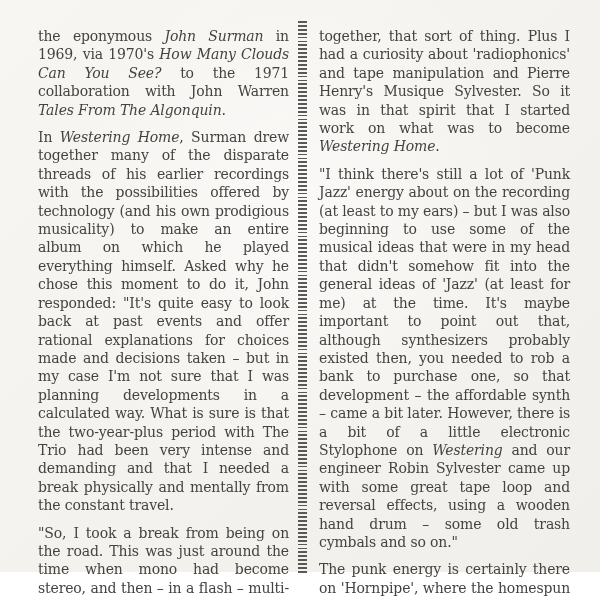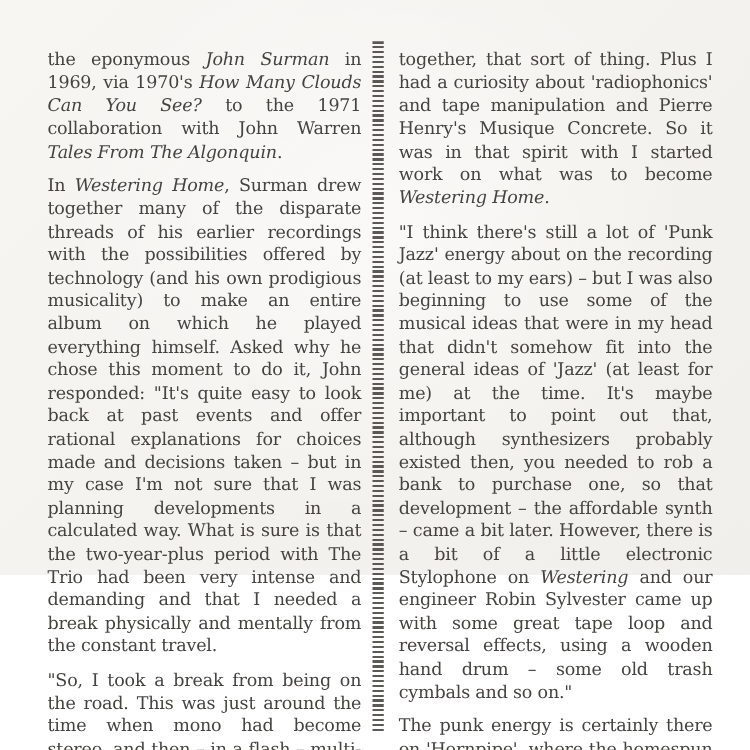--- a/index.html
+++ b/index.html
@@ -8,25 +8,25 @@
   }
   body {
     width: 600px;
     height: 600px;
     font-family: "DejaVu Serif", "Liberation Serif", serif;
     overflow: hidden;
   }
   .page {
     box-sizing: border-box;
     width: 600px;
-    height: 460px;
+    height: 572px;
     background:
       radial-gradient(ellipse at 50% 40%, rgba(255,255,255,0.55) 0%, rgba(255,255,255,0) 60%),
       linear-gradient(135deg, #f7f6f3 0%, #f4f2ee 55%, #f1efeb 100%);
-    padding: 39px 30px 28px 38px;
+    padding: 27px 30px 28px 38px;
     display: flex;
     align-items: flex-start;
   }
   .column {
     flex: 1 1 0;
     color: #454340;
     font-size: 14px;
     line-height: 18.4px;
     text-align: justify;
     letter-spacing: -0.15px;
@@ -62,18 +62,18 @@
 
   <div class="column">
     <p><span>the eponymous </span><em>John Surman</em><span> in 1969, via 1970's </span><em>How Many Clouds Can You See?</em><span> to the 1971 collaboration with John Warren </span><em>Tales From The Algonquin</em><span>.</span></p>
     <p><span>In </span><em>Westering Home</em><span>, Surman drew together many of the disparate threads of his earlier recordings with the possibilities offered by technology (and his own prodigious musicality) to make an entire album on which he played everything himself. Asked why he chose this moment to do it, John responded: "It's quite easy to look back at past events and offer rational explanations for choices made and decisions taken – but in my case I'm not sure that I was planning developments in a calculated way. What is sure is that the two-year-plus period with The Trio had been very intense and demanding and that I needed a break physically and mentally from the constant travel.</span></p>
     <p><span>"So, I took a break from being on the road. This was just around the time when mono had become stereo, and then – in a flash – multi-track recording became possible. I was fascinated by the possibilities of, say, three bass clarinets on different tracks improvising</span></p>
   </div>
 
   <div class="stitch-divider"></div>
 
   <div class="column">
-    <p><span>together, that sort of thing. Plus I had a curiosity about 'radiophonics' and tape manipulation and Pierre Henry's Musique Concrete. So it was in that spirit with I started work on what was to become </span><em>Westering Home</em><span>.</span></p>
+    <p><span>together, that sort of thing. Plus I had a curiosity about 'radiophonics' and tape manipulation and Pierre Henry's Musique Sylvester. So it was in that spirit that I started work on what was to become </span><em>Westering Home</em><span>.</span></p>
     <p><span>"I think there's still a lot of 'Punk Jazz' energy about on the recording (at least to my ears) – but I was also beginning to use some of the musical ideas that were in my head that didn't somehow fit into the general ideas of 'Jazz' (at least for me) at the time. It's maybe important to point out that, although synthesizers probably existed then, you needed to rob a bank to purchase one, so that development – the affordable synth – came a bit later. However, there is a bit of a little electronic Stylophone on </span><em>Westering</em><span> and our engineer Robin Sylvester came up with some great tape loop and reversal effects, using a wooden hand drum – some old trash cymbals and so on."</span></p>
     <p><span>The punk energy is certainly there on 'Hornpipe', where the homespun opening gives way to blistering baritone saxophone playing, bursting with speed, agility and freedom, and</span></p>
   </div>
 
 </div>
 
 </body></html>

